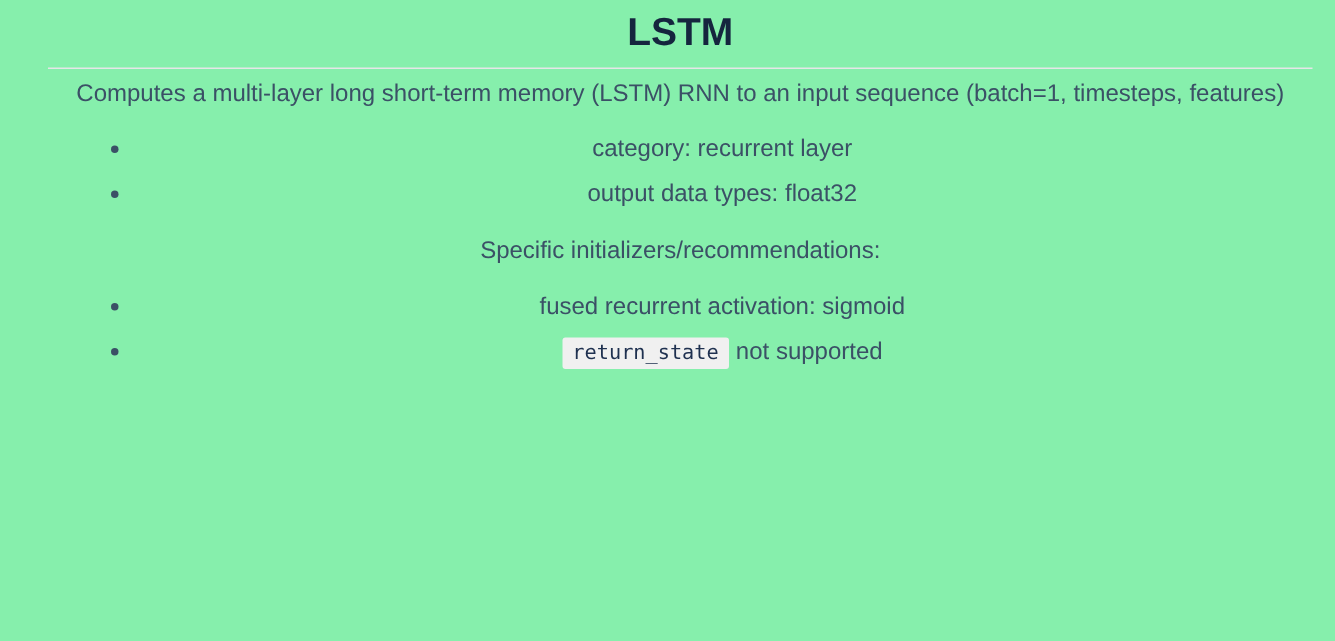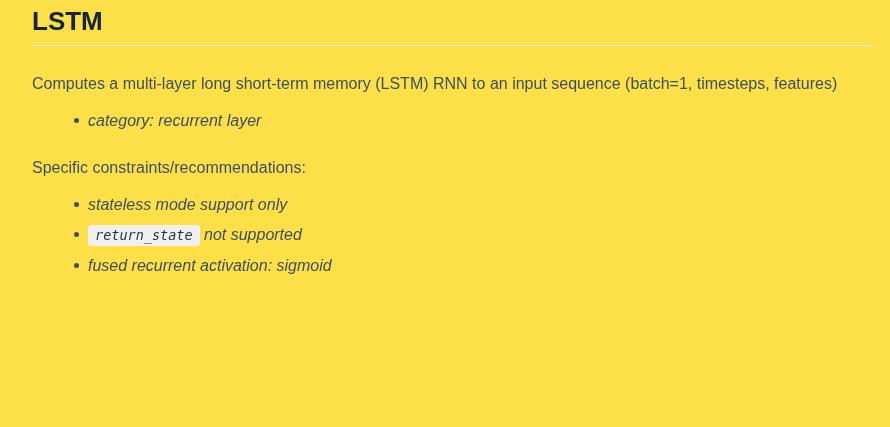--- a/index.html
+++ b/index.html
@@ -6,54 +6,54 @@
     margin: 0;
     padding: 0;
     background: #ffffff;
     font-family: "Liberation Sans", sans-serif;
   }
   .page {
     width: 890px;
     height: 427px;
     box-sizing: border-box;
     overflow: hidden;
-    background: #fde047;
+    background: #86efac;
+    text-align: center;
   }
   .content {
     box-sizing: border-box;
     padding: 8px 15px 0 32px;
     color: #3b5066;
   }
   h1.doc-title {
     margin: 0;
     padding: 0 0 11px 0;
     font-size: 26px;
     line-height: 26px;
     font-weight: bold;
     color: #15253e;
     border-bottom: 1px solid #e5e6e7;
   }
   p.doc-paragraph {
-    margin: 27px 0 16px 0;
+    margin: 6px 0 16px 0;
     font-size: 16px;
     line-height: 22px;
     color: #3b5066;
   }
   ul.doc-list {
     margin: 16px 0 18px 0;
     padding: 0 0 0 38px;
     list-style: none;
   }
   ul.doc-list li {
     position: relative;
     margin: 0 0 11px 18px;
     font-size: 16px;
     line-height: 19px;
     color: #3b5066;
-    font-style: italic;
   }
   ul.doc-list li::before {
     content: "";
     position: absolute;
     left: -14px;
     top: 7px;
     width: 5px;
     height: 5px;
     border-radius: 50%;
     background: #3b5066;
@@ -74,30 +74,30 @@
   <div class="content">
 
     <h1 class="doc-title">LSTM</h1>
 
     <p class="doc-paragraph">Computes a multi-layer long short-term memory (LSTM) RNN to an input sequence (batch=1, timesteps, features)</p>
 
     <ul class="doc-list">
       <li>
         <span>category: recurrent layer</span>
       </li>
+      <li>
+        <span>output data types: float32</span>
+      </li>
     </ul>
 
-    <p class="doc-paragraph">Specific constraints/recommendations:</p>
+    <p class="doc-paragraph">Specific initializers/recommendations:</p>
 
     <ul class="doc-list">
       <li>
-        <span>stateless mode support only</span>
+        <span>fused recurrent activation: sigmoid</span>
       </li>
       <li>
         <code class="inline-code">return_state</code><span> not supported</span>
-      </li>
-      <li>
-        <span>fused recurrent activation: sigmoid</span>
       </li>
     </ul>
 
   </div>
 </div>
 
 </body></html>

